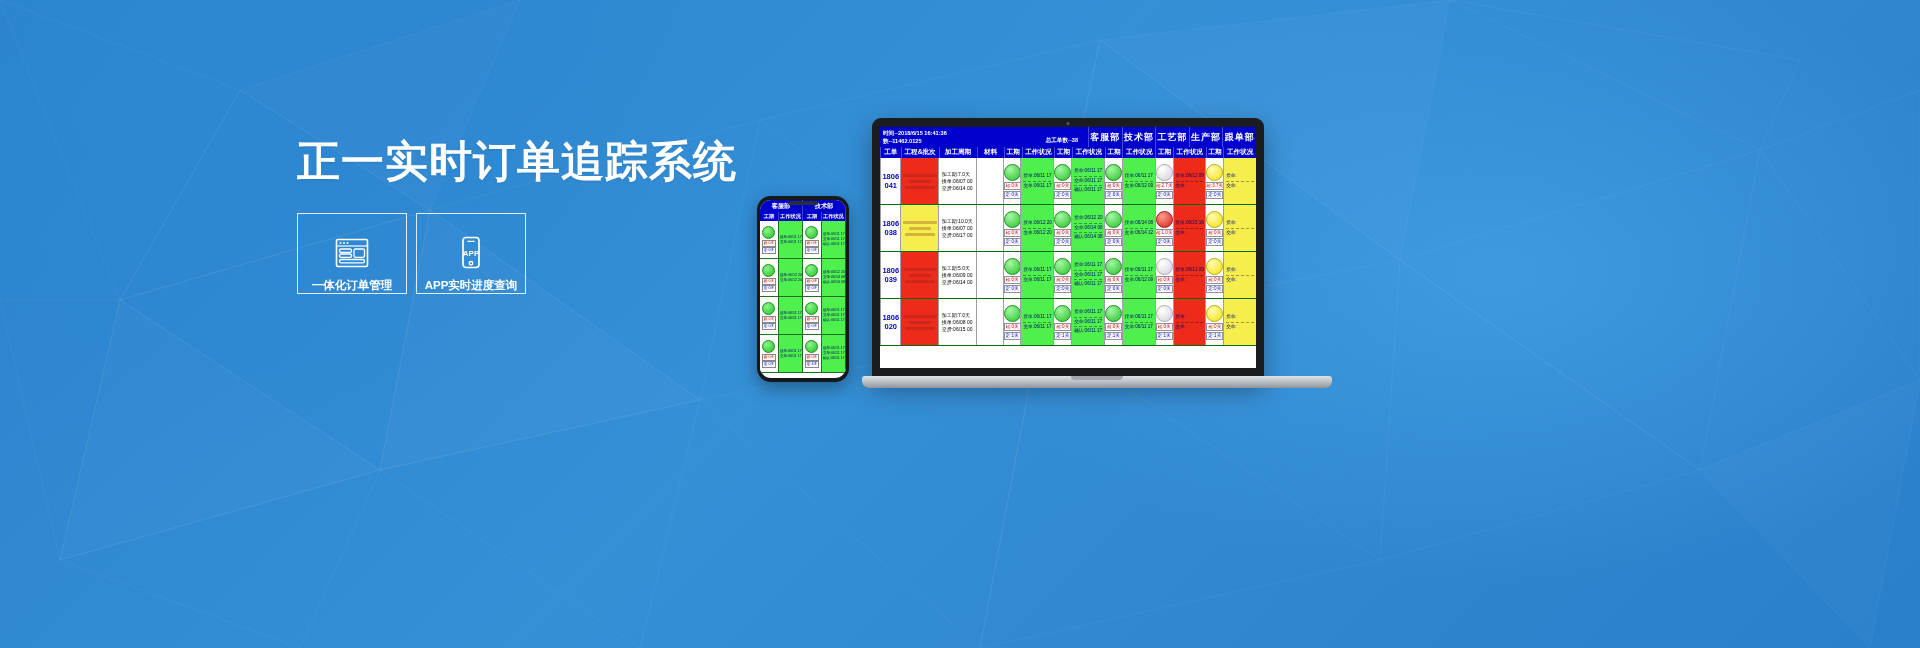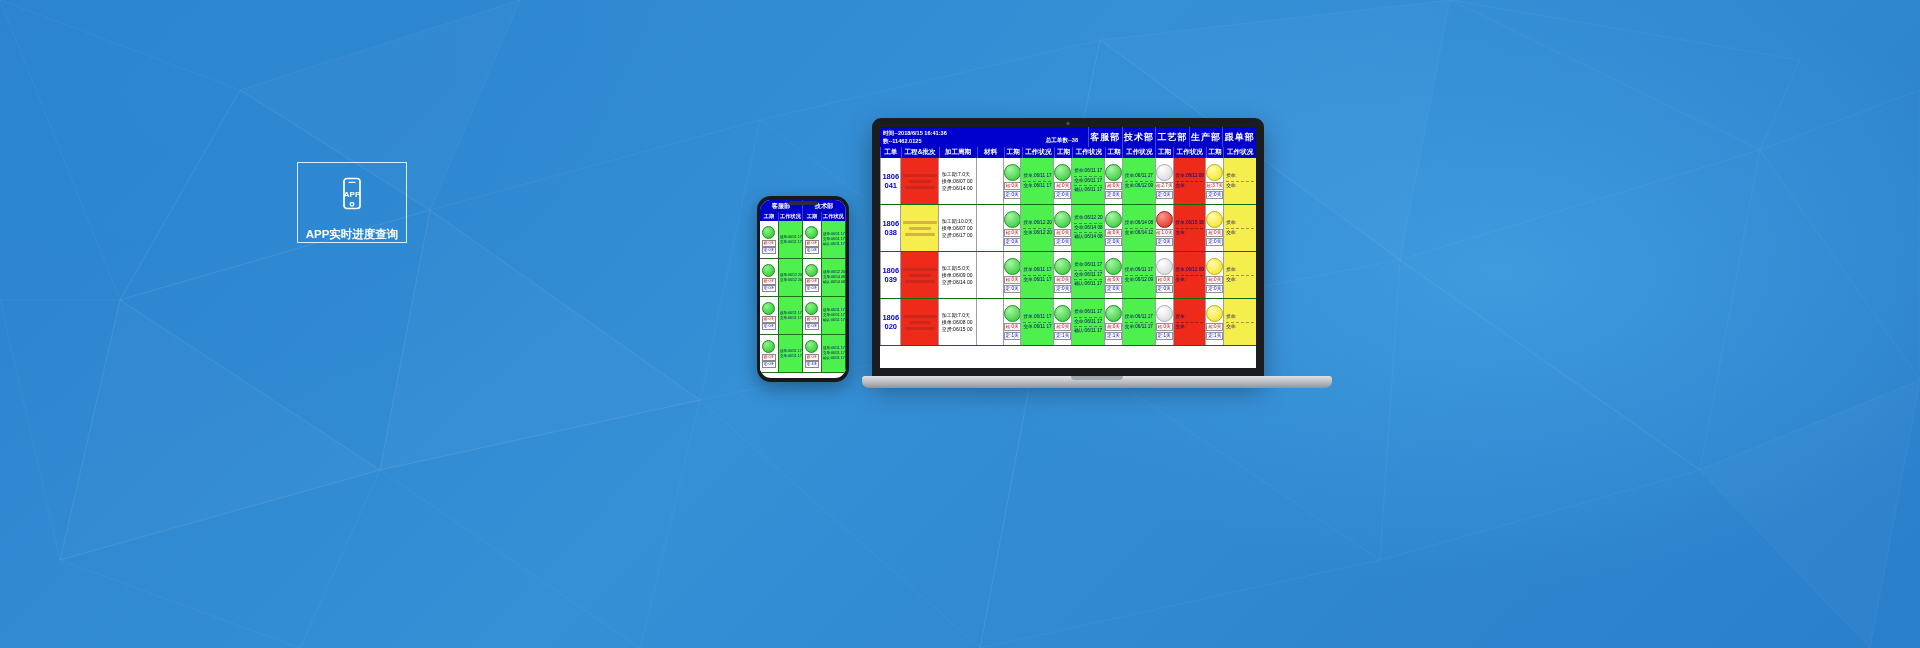--- a/index.html
+++ b/index.html
@@ -24,21 +24,21 @@
   }
   .headline {
     color:#ffffff; font-weight:bold; letter-spacing:1px;
     font-size:43px; line-height:51px; text-shadow:0 1px 2px rgba(0,0,0,.10);
     white-space:nowrap;
   }
   #features { display:flex; gap:9px; margin-top:26px; }
   .feature-box {
     width:110px; height:81px; border:1px solid rgba(255,255,255,.85);
     display:flex; flex-direction:column; align-items:center;
-    justify-content:space-between; padding-top:12px;
+    justify-content:flex-end; padding-top:12px;
   }
   .feature-icon { height:38px; display:flex; align-items:center; justify-content:center; }
   .feature-label {
     color:#ffffff; font-size:11.5px; font-weight:bold; margin-top:6px; white-space:nowrap;
   }
   
   #phone {
     position:absolute; left:757px; top:196px; width:92px; height:186px;
     background:#15181c; border-radius:14px; padding:4px 3px;
     box-shadow:0 6px 18px rgba(0,0,0,.35);
@@ -171,23 +171,40 @@
   <g fill="rgba(255,255,255,0.035)">
     <path d="M240 90 L520 0 L430 210 Z"></path>
     <path d="M380 470 L430 210 L700 400 Z"></path>
     <path d="M1100 40 L1450 0 L1400 260 Z"></path>
     <path d="M1700 470 L1920 380 L1870 648 Z"></path>
     <path d="M60 560 L120 300 L380 470 Z"></path>
   </g>
 </svg>
 
 <div id="left-copy">
+  <div class="headline">正一实时订单追踪系统</div>
 
   <div id="features">
 
+    <div class="feature-box">
+      <span class="feature-icon">
+        <svg width="34" height="30" viewBox="0 0 34 30">
+          <rect x="1.5" y="1.5" width="31" height="27" rx="1.5" fill="none" stroke="#fff" stroke-width="1.6"></rect>
+          <line x1="1.5" y1="8" x2="32.5" y2="8" stroke="#fff" stroke-width="1.2"></line>
+          <circle cx="5.5" cy="4.9" r="1" fill="#fff"></circle>
+            <circle cx="9" cy="4.9" r="1" fill="#fff"></circle>
+            <circle cx="12.5" cy="4.9" r="1" fill="#fff"></circle>
+          <rect x="4.5" y="11" width="12" height="3.4" rx="1.4" fill="none" stroke="#fff" stroke-width="1.3"></rect>
+          <rect x="4.5" y="16" width="12" height="3.4" rx="1.4" fill="none" stroke="#fff" stroke-width="1.3"></rect>
+          <rect x="19" y="11" width="10.5" height="8.4" rx="1.6" fill="none" stroke="#fff" stroke-width="1.3"></rect>
+          <rect x="4.5" y="21.5" width="25" height="3.4" rx="1.7" fill="none" stroke="#fff" stroke-width="1.3"></rect>
+        </svg>
+      </span>
+      <span class="feature-label">一体化订单管理</span>
+    </div>
 
 
     <div class="feature-box">
       <span class="feature-icon">
         <svg width="26" height="34" viewBox="0 0 26 34">
           <rect x="5" y="1.5" width="16" height="30" rx="3" fill="none" stroke="#fff" stroke-width="1.7"></rect>
           <line x1="10" y1="5.4" x2="16" y2="5.4" stroke="#fff" stroke-width="1.4" stroke-linecap="round"></line>
           <circle cx="13" cy="27.3" r="1.8" fill="none" stroke="#fff" stroke-width="1.3"></circle>
           <text x="13" y="19.5" text-anchor="middle" font-family="Liberation Sans, sans-serif" font-size="8" font-weight="bold" fill="#fff">APP</text>
         </svg>

